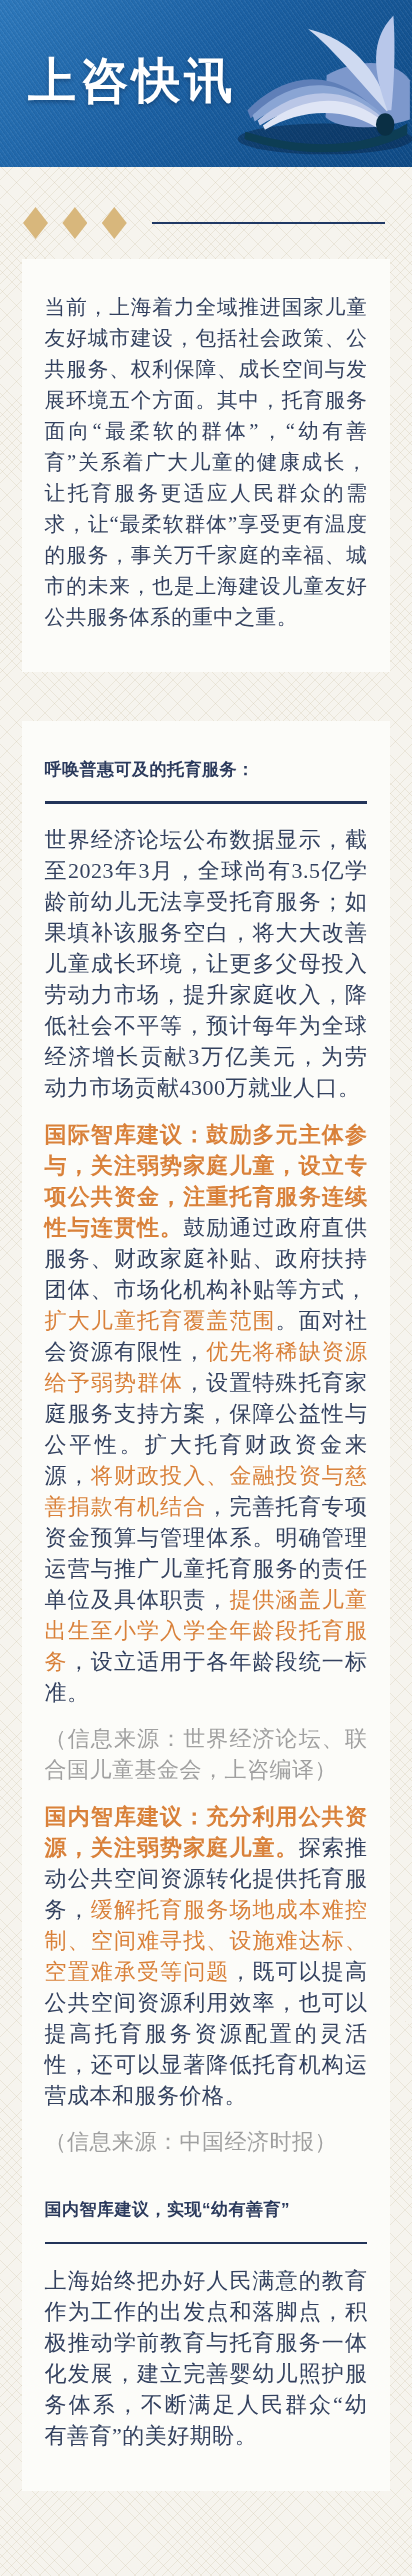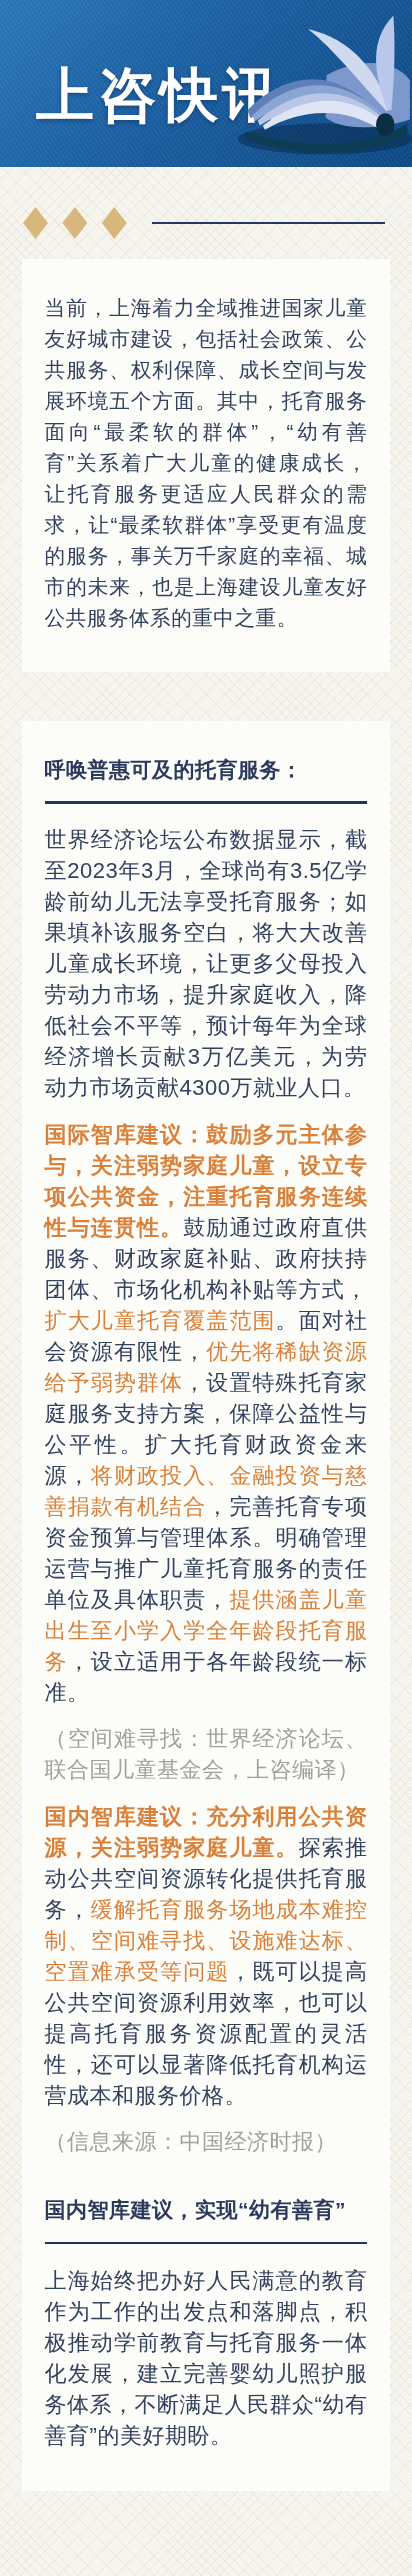--- a/index.html
+++ b/index.html
@@ -14,22 +14,22 @@
   
   .banner{
     position:relative;width:412px;height:167px;overflow:hidden;
     background:linear-gradient(135deg,#2d78bb 0%,#1b60a3 45%,#0f4a85 100%);
   }
   .banner .stripes{
     position:absolute;inset:0;
     background:repeating-linear-gradient(55deg, rgba(255,255,255,0.055) 0 1px, rgba(0,0,0,0.04) 1px 2.1px, transparent 2.1px 3.6px);
   }
   .banner h1{
-    position:absolute;left:28px;top:49px;margin:8px;
-    font-size:58px;font-weight:700;color:#ffffff;letter-spacing:4.1px;
+    position:absolute;left:28px;top:49px;margin:0;
+    font-size:48px;font-weight:700;color:#ffffff;letter-spacing:4.1px;
     text-shadow:0 1.5px 4.1px rgba(0,20,50,0.35);
     font-family:Liberation Sans, sans-serif;
   }
   .banner svg{position:absolute;right:-3.1px;top:9.3px;}
   
   .ornament-row{
     display:flex;align-items:center;
     padding:40px 27px 0 23px;height:32px;
   }
   .diamond{
@@ -37,35 +37,35 @@
     background:#d8b77c;
     clip-path:polygon(50% 0,100% 50%,50% 100%,0 50%);
   }
   .orn-line{flex:1 1 auto;height:2.1px;background:#1f3864;margin-left:11.3px;}
   
   .card{
     background:#fcfcf9;margin:0 21.6px;
   }
   .card.intro{margin-top:19.6px;padding:33px 23px 39px 23px;}
   .card.main{margin-top:49px;padding:30px 23px 40px 23px;}
-  .card p{margin:0 0 15.5px 0;}
+  .card p{margin:0 0 15.5px 0;font-family:Liberation Serif, serif;}
   .card p:last-child{margin-bottom:0;}
   .intro p{
     font-size:20.6px;line-height:31px;color:#33415f;
     text-align:justify;letter-spacing:0.5px;
   }
   .main p{
     font-size:22px;line-height:31px;color:#33415f;
     text-align:justify;letter-spacing:0.5px;
   }
   .main p.source{color:#a0a0a0;}
   .accent{color:#d9813a;}
   .bold{font-weight:700;}
   .sec-heading{
-    margin:0;font-size:21px;line-height:37px;font-weight:700;color:#2b3a5c;
+    margin:0;font-size:17px;line-height:37px;font-weight:700;color:#2b3a5c;
     letter-spacing:0.5px;
   }
   .sec-divider{height:2.6px;background:#223459;border:0;margin:13.4px 0 20.6px 0;}
   .section + .section{margin-top:34px;}
 </style>
 </head>
 <body>
 
 <div id="page">
 
@@ -98,21 +98,21 @@
     </div>
 
   <div class="card main">
 
     <div class="section">
       <h2 class="sec-heading">呼唤普惠可及的托育服务：</h2>
       <hr class="sec-divider">
       <div>
           <p><span>世界经济论坛公布数据显示，截至2023年3月，全球尚有3.5亿学龄前幼儿无法享受托育服务；如果填补该服务空白，将大大改善儿童成长环境，让更多父母投入劳动力市场，提升家庭收入，降低社会不平等，预计每年为全球经济增长贡献3万亿美元，为劳动力市场贡献4300万就业人口。</span></p>
           <p><span class="accent bold">国际智库建议：鼓励多元主体参与，关注弱势家庭儿童，设立专项公共资金，注重托育服务连续性与连贯性。</span><span>鼓励通过政府直供服务、财政家庭补贴、政府扶持团体、市场化机构补贴等方式，</span><span class="accent">扩大儿童托育覆盖范围</span><span>。面对社会资源有限性，</span><span class="accent">优先将稀缺资源给予弱势群体</span><span>，设置特殊托育家庭服务支持方案，保障公益性与公平性。扩大托育财政资金来源，</span><span class="accent">将财政投入、金融投资与慈善捐款有机结合</span><span>，完善托育专项资金预算与管理体系。明确管理运营与推广儿童托育服务的责任单位及具体职责，</span><span class="accent">提供涵盖儿童出生至小学入学全年龄段托育服务</span><span>，设立适用于各年龄段统一标准。</span></p>
-          <p class="source">（空间难寻找：世界经济论坛、联合国儿童基金会，上咨编译）</p>
+          <p class="source">（信息来源：世界经济论坛、联合国儿童基金会，上咨编译）</p>
           <p><span class="accent bold">国内智库建议：充分利用公共资源，关注弱势家庭儿童。</span><span>探索推动公共空间资源转化提供托育服务，</span><span class="accent">缓解托育服务场地成本难控制、空间难寻找、设施难达标、空置难承受等问题</span><span>，既可以提高公共空间资源利用效率，也可以提高托育服务资源配置的灵活性，还可以显著降低托育机构运营成本和服务价格。</span></p>
           <p class="source">（信息来源：中国经济时报）</p>
         </div>
     </div>
 
     <div class="section">
       <h2 class="sec-heading">国内智库建议，实现“幼有善育”</h2>
       <hr class="sec-divider">
       <div>
           <p><span>上海始终把办好人民满意的教育作为工作的出发点和落脚点，积极推动学前教育与托育服务一体化发展，建立完善婴幼儿照护服务体系，不断满足人民群众“幼有善育”的美好期盼。</span></p>

